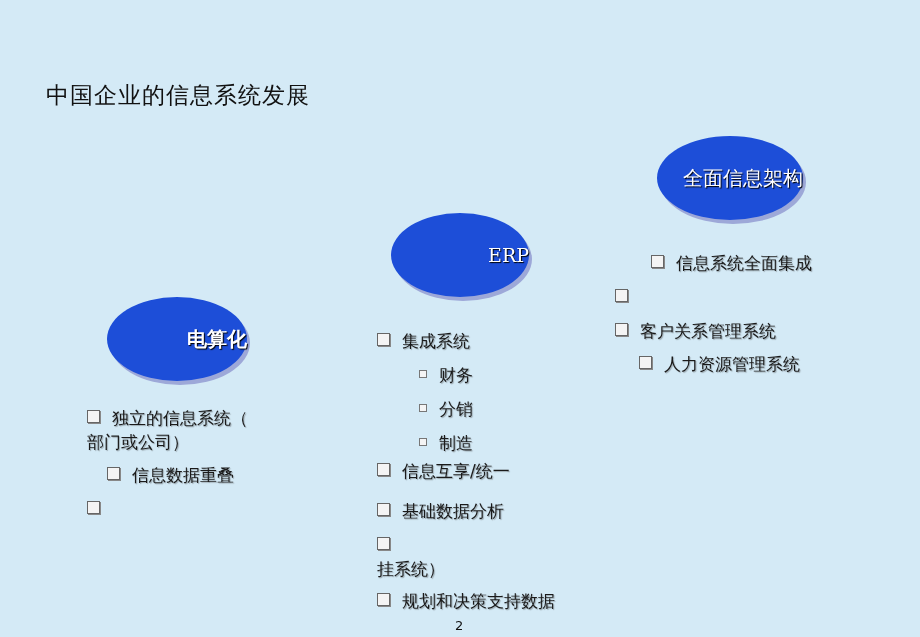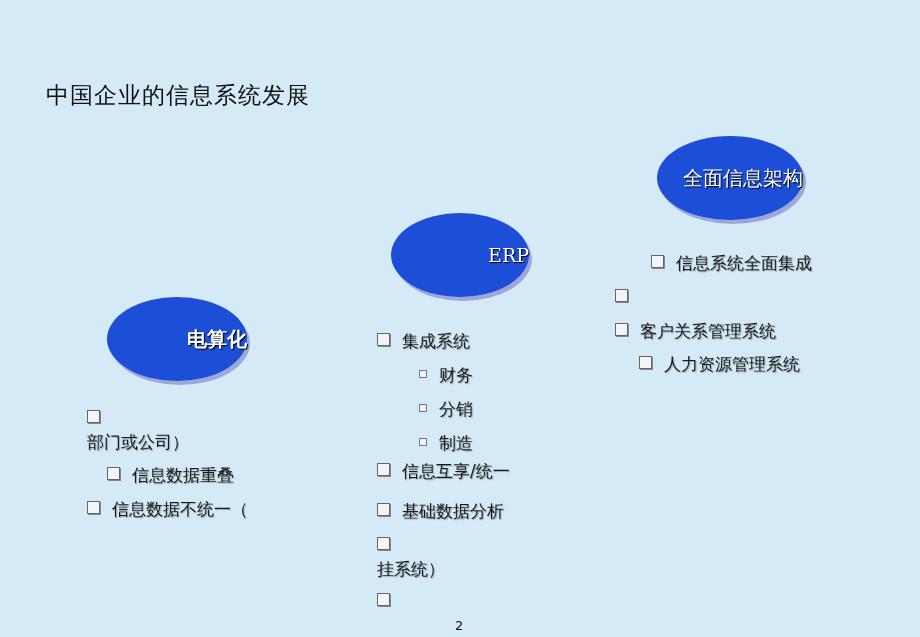--- a/index.html
+++ b/index.html
@@ -53,28 +53,28 @@
 
 <div class="ellipse erp" style="left:391px;top:213px;width:138px;height:84px;">
   <span>ERP</span>
 </div>
 
 <div class="ellipse" style="left:657px;top:136px;width:146px;height:84px;">
   <span>全面信息架构</span>
 </div>
 
 <div class="item" style="left:87px;top:406px;">
-  <span class="box"></span><br>
+  <span class="box"></span><span>独立的信息系统（</span><br>
   <span>部门或公司）</span>
 </div>
 <div class="item" style="left:87px;top:463px;padding-left:20px;">
   <span class="box"></span><span>信息数据重叠</span>
 </div>
 <div class="item" style="left:87px;top:497px;">
-  <span class="box"></span><span>信息数据不统一（</span><br>
+  <span class="box"></span><br>
 </div>
 
 <div class="item" style="left:377px;top:329px;">
   <span class="box"></span><span>集成系统</span>
 </div>
 <div class="item" style="left:419px;top:363px;">
   <span class="sbox"></span><span>财务</span>
 </div>
 <div class="item" style="left:419px;top:397px;">
   <span class="sbox"></span><span>分销</span>
@@ -86,21 +86,21 @@
   <span class="box"></span><span>信息互享/统一</span>
 </div>
 <div class="item" style="left:377px;top:499px;">
   <span class="box"></span><span>基础数据分析</span>
 </div>
 <div class="item" style="left:377px;top:533px;">
   <span class="box"></span><br>
   <span>挂系统）</span>
 </div>
 <div class="item" style="left:377px;top:589px;">
-  <span class="box"></span>
+  <span class="box"></span><span>规划和决策支持数据</span>
 </div>
 
 <div class="item" style="left:615px;top:251px;margin-left:36px;">
   <span class="box"></span><span>信息系统全面集成</span>
 </div>
 <div class="item" style="left:615px;top:285px;">
   <span class="box"></span>
 </div>
 <div class="item" style="left:615px;top:319px;">
   <span class="box"></span><span>客户关系管理系统</span>

